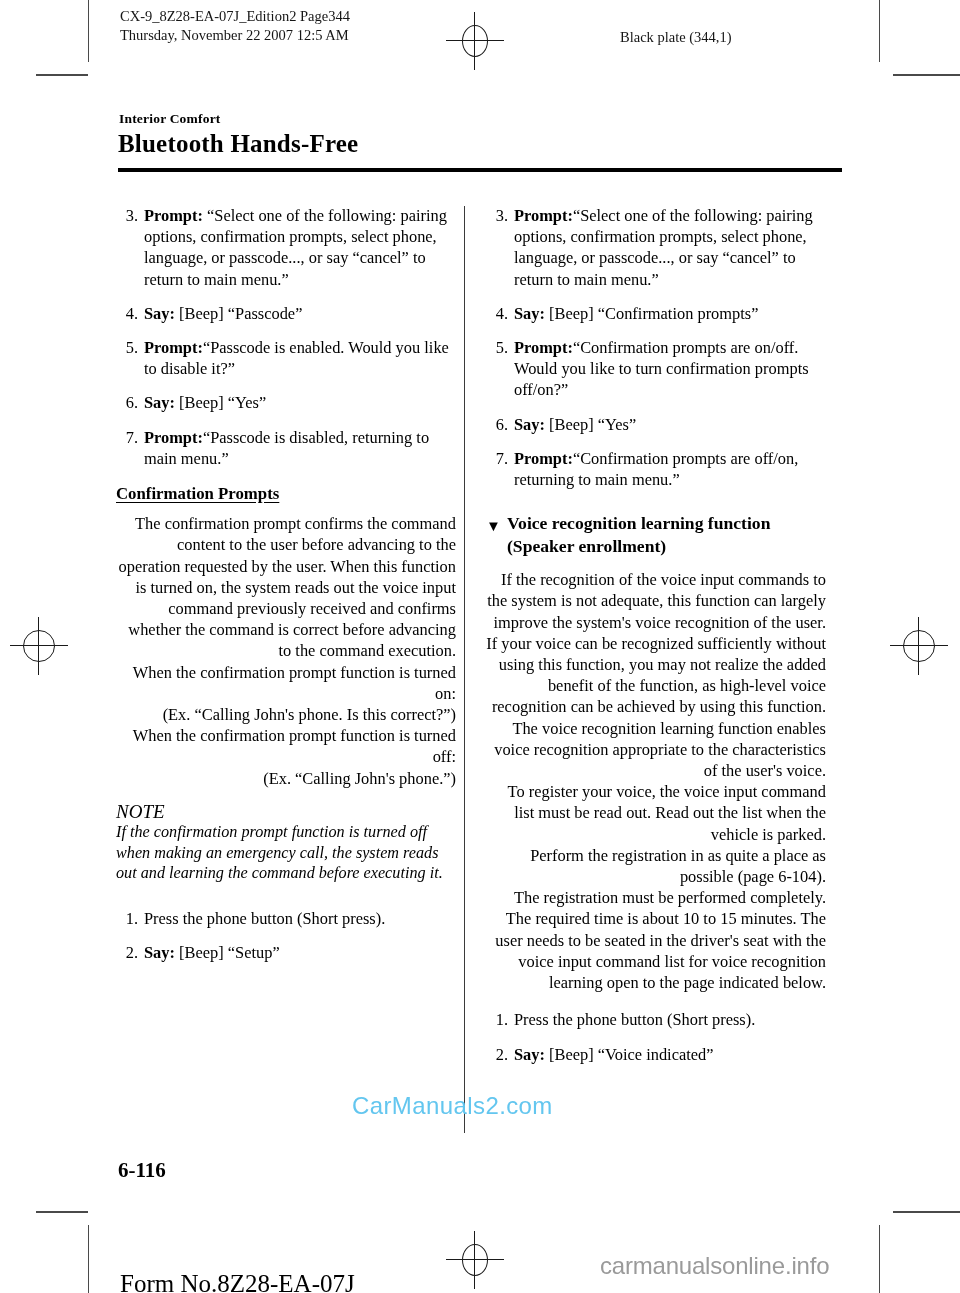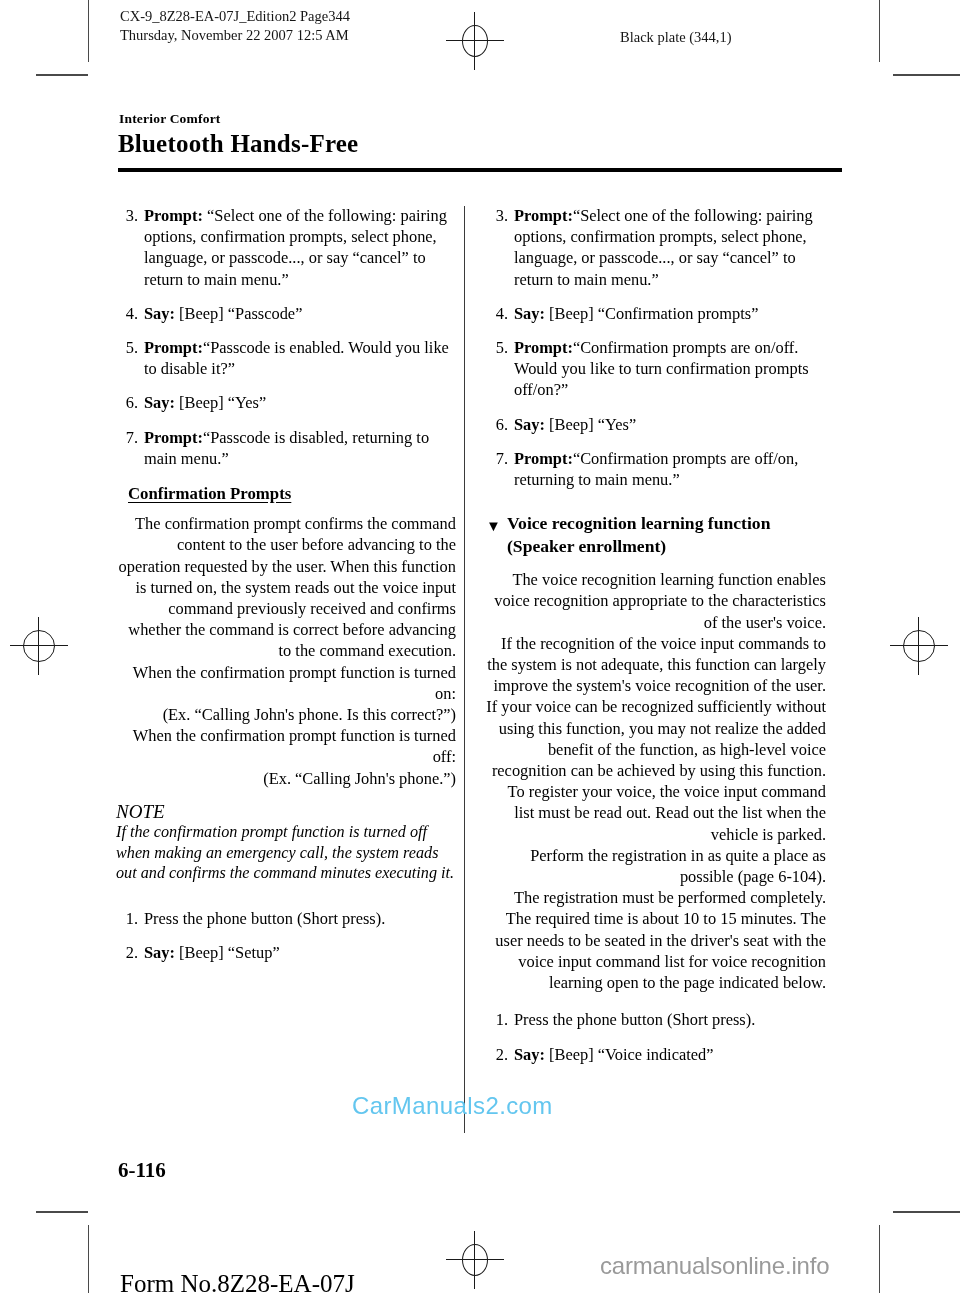--- a/index.html
+++ b/index.html
@@ -134,21 +134,21 @@
   }
   .numitem .txt { display: block; }
   b.lead { font-weight: bold; }
 
   
   .subhead {
     font-weight: bold;
     font-size: 16.8px;
     text-decoration: underline;
     text-underline-offset: 2.5px;
-    margin: 14px 0 9px 12px;
+    margin: 14px 0 9px 0;
   }
 
   
   .sechead {
     position: relative;
     font-weight: bold;
     font-size: 17.6px;
     line-height: 22.5px;
     padding-left: 21px;
     margin: 22px 0 12px 0;
@@ -296,21 +296,21 @@
 
     <div class="subhead">Confirmation Prompts</div>
 
     <p class="body">The confirmation prompt confirms the command content to the user before advancing to the operation requested by the user. When this function is turned on, the system reads out the voice input command previously received and confirms whether the command is correct before advancing to the command execution.</p>
     <p class="body">When the confirmation prompt function is turned on:</p>
     <p class="body">(Ex. “Calling John's phone. Is this correct?”)</p>
     <p class="body">When the confirmation prompt function is turned off:</p>
     <p class="body">(Ex. “Calling John's phone.”)</p>
 
     <div class="note-label">NOTE</div>
-    <div class="note-body">If the confirmation prompt function is turned off when making an emergency call, the system reads out and confirms the command minutes executing it.</div>
+    <div class="note-body">If the confirmation prompt function is turned off when making an emergency call, the system reads out and learning the command before executing it.</div>
 
     <div class="gap-sm"></div>
 
     <div>
       <div class="numitem">
         <span class="num">1.</span>
         <span class="txt">Press the phone button (Short press).</span>
       </div>
       <div class="numitem">
         <span class="num">2.</span>
@@ -343,22 +343,22 @@
         <span class="num">7.</span>
         <span class="txt"><b class="lead">Prompt:</b><span>“Confirmation prompts are off/on, returning to main menu.”</span></span>
       </div>
     </div>
 
     <div class="sechead">
       <span class="tri">▼</span>
       <span>Voice recognition learning function (Speaker enrollment)</span>
     </div>
 
+    <p class="body">If the recognition of the voice input commands to the system is not adequate, this function can largely improve the system's voice recognition of the user. If your voice can be recognized sufficiently without using this function, you may not realize the added benefit of the function, as high-level voice recognition can be achieved by using this function.</p>
     <p class="body">The voice recognition learning function enables voice recognition appropriate to the characteristics of the user's voice.</p>
-    <p class="body">If the recognition of the voice input commands to the system is not adequate, this function can largely improve the system's voice recognition of the user. If your voice can be recognized sufficiently without using this function, you may not realize the added benefit of the function, as high-level voice recognition can be achieved by using this function.</p>
     <p class="body">To register your voice, the voice input command list must be read out. Read out the list when the vehicle is parked.</p>
     <p class="body">Perform the registration in as quite a place as possible (page 6-104).</p>
     <p class="body">The registration must be performed completely. The required time is about 10 to 15 minutes. The user needs to be seated in the driver's seat with the voice input command list for voice recognition learning open to the page indicated below.</p>
 
     <div class="gap-md"></div>
 
     <div>
       <div class="numitem">
         <span class="num">1.</span>
         <span class="txt">Press the phone button (Short press).</span>

